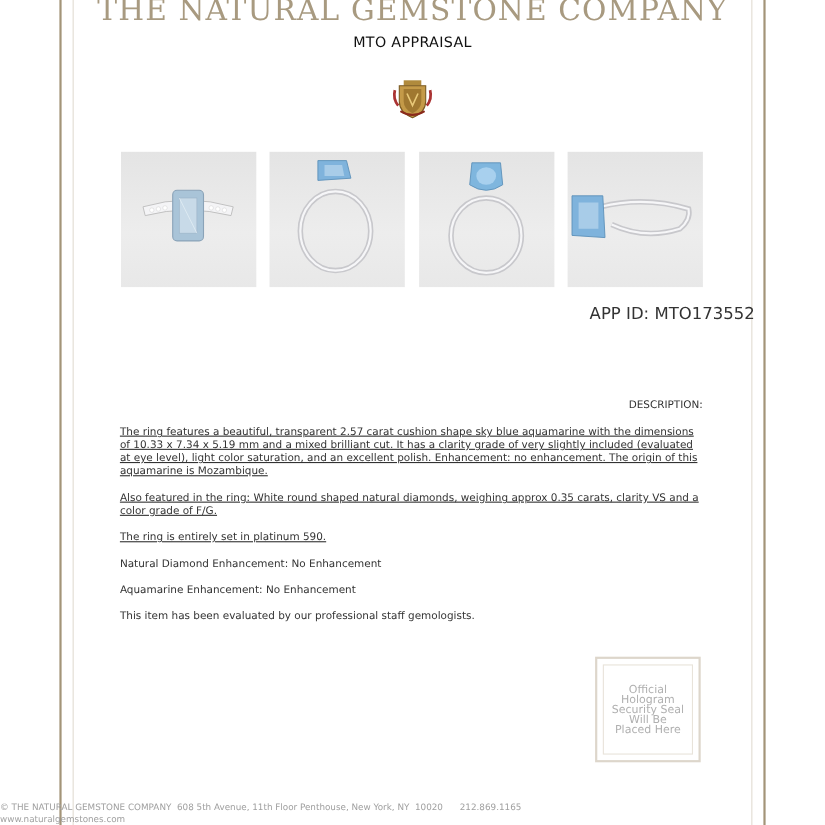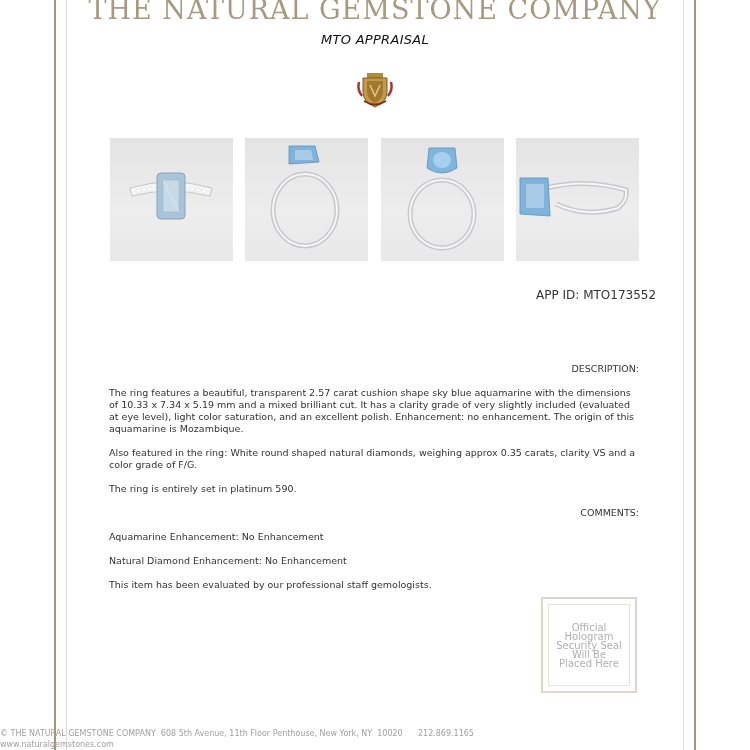--- a/index.html
+++ b/index.html
@@ -1,29 +1,29 @@
 <!DOCTYPE html>
 <html><head>
 <meta charset="utf-8">
 <style>
   html,body{margin:0;padding:0;background:#fff;}
   body{width:750px;height:750px;position:relative;overflow:hidden;font-family:"DejaVu Sans","Liberation Sans",sans-serif;color:#333;}
   .vline{position:absolute;top:0;bottom:0;width:2px;}
   .vline.dark{background:#a39478;width:2px;}
   .vline.light{background:#e2dcd2;width:1px;}
   .brand{position:absolute;top:-6px;left:0;width:750px;text-align:center;font-family:"DejaVu Serif","Liberation Serif",serif;font-size:27px;letter-spacing:1px;color:#a89a80;white-space:nowrap;}
-  .subtitle{position:absolute;top:32px;left:0;width:750px;text-align:center;font-size:13px;color:#111;letter-spacing:0.3px;font-style:italic;}
+  .subtitle{position:absolute;top:32px;left:0;width:750px;text-align:center;font-size:13px;color:#111;letter-spacing:0.3px;}
   .crest{position:absolute;left:355px;top:70px;width:40px;height:40px;}
   .photos{position:absolute;top:138px;left:110px;}
   .photo{position:absolute;top:0;width:123px;height:123px;background:linear-gradient(180deg,#e4e4e4 0%,#ededed 60%,#e8e8e8 100%);overflow:hidden;}
-  .appid{position:absolute;top:276px;left:536px;font-size:12px;color:#333;margin-top:12px;}
+  .appid{position:absolute;top:276px;left:536px;font-size:15px;color:#333;}
   .content{position:absolute;left:109px;top:363px;width:530px;font-size:9.5px;line-height:12px;color:#333;}
   .content p{margin:0;}
   .heading{margin-bottom:12px !important;text-align:right;}
-  .para{margin-bottom:12px !important;}
+  .para{margin-bottom:12px !important;text-decoration:underline;}
   .comment{margin-bottom:12px !important;}
   .seal{position:absolute;left:541px;top:597px;width:96px;height:96px;border:2px solid #ddd6cb;box-sizing:border-box;}
   .seal-inner{position:absolute;left:5px;top:5px;right:5px;bottom:5px;border:1px solid #e8e3da;display:flex;align-items:center;justify-content:center;text-align:center;font-size:10px;line-height:9px;color:#b0b0b0;}
   .footer{position:absolute;top:728px;left:0;width:750px;text-align:left;font-size:8px;line-height:11px;color:#a0a0a0;}
 </style>
 </head>
 <body>
 
 <div class="vline dark" style="left:54px"></div>
 <div class="vline light" style="left:66px"></div>
@@ -88,23 +88,22 @@
   </div>
 </div>
 
 <div class="appid">APP ID: MTO173552</div>
 
 <div class="content">
   <p class="heading">DESCRIPTION:</p>
   <p class="para">The ring features a beautiful, transparent 2.57 carat cushion shape sky blue aquamarine with the dimensions of 10.33 x 7.34 x 5.19 mm and a mixed brilliant cut. It has a clarity grade of very slightly included (evaluated at eye level), light color saturation, and an excellent polish. Enhancement: no enhancement. The origin of this aquamarine is Mozambique.</p>
   <p class="para">Also featured in the ring: White round shaped natural diamonds, weighing approx 0.35 carats, clarity VS and a color grade of F/G.</p>
   <p class="para">The ring is entirely set in platinum 590.</p>
-  <p class="heading">COMMENTS:</p>
+  <p class="comment">Natural Diamond Enhancement: No Enhancement</p>
   <p class="comment">Aquamarine Enhancement: No Enhancement</p>
-  <p class="comment">Natural Diamond Enhancement: No Enhancement</p>
   <p class="comment">This item has been evaluated by our professional staff gemologists.</p>
 </div>
 
 <div class="seal">
   <div class="seal-inner">
       <span style="width:70px;display:block">Official Hologram Security Seal Will Be Placed Here</span>
     </div>
 </div>
 
 <div class="footer">

